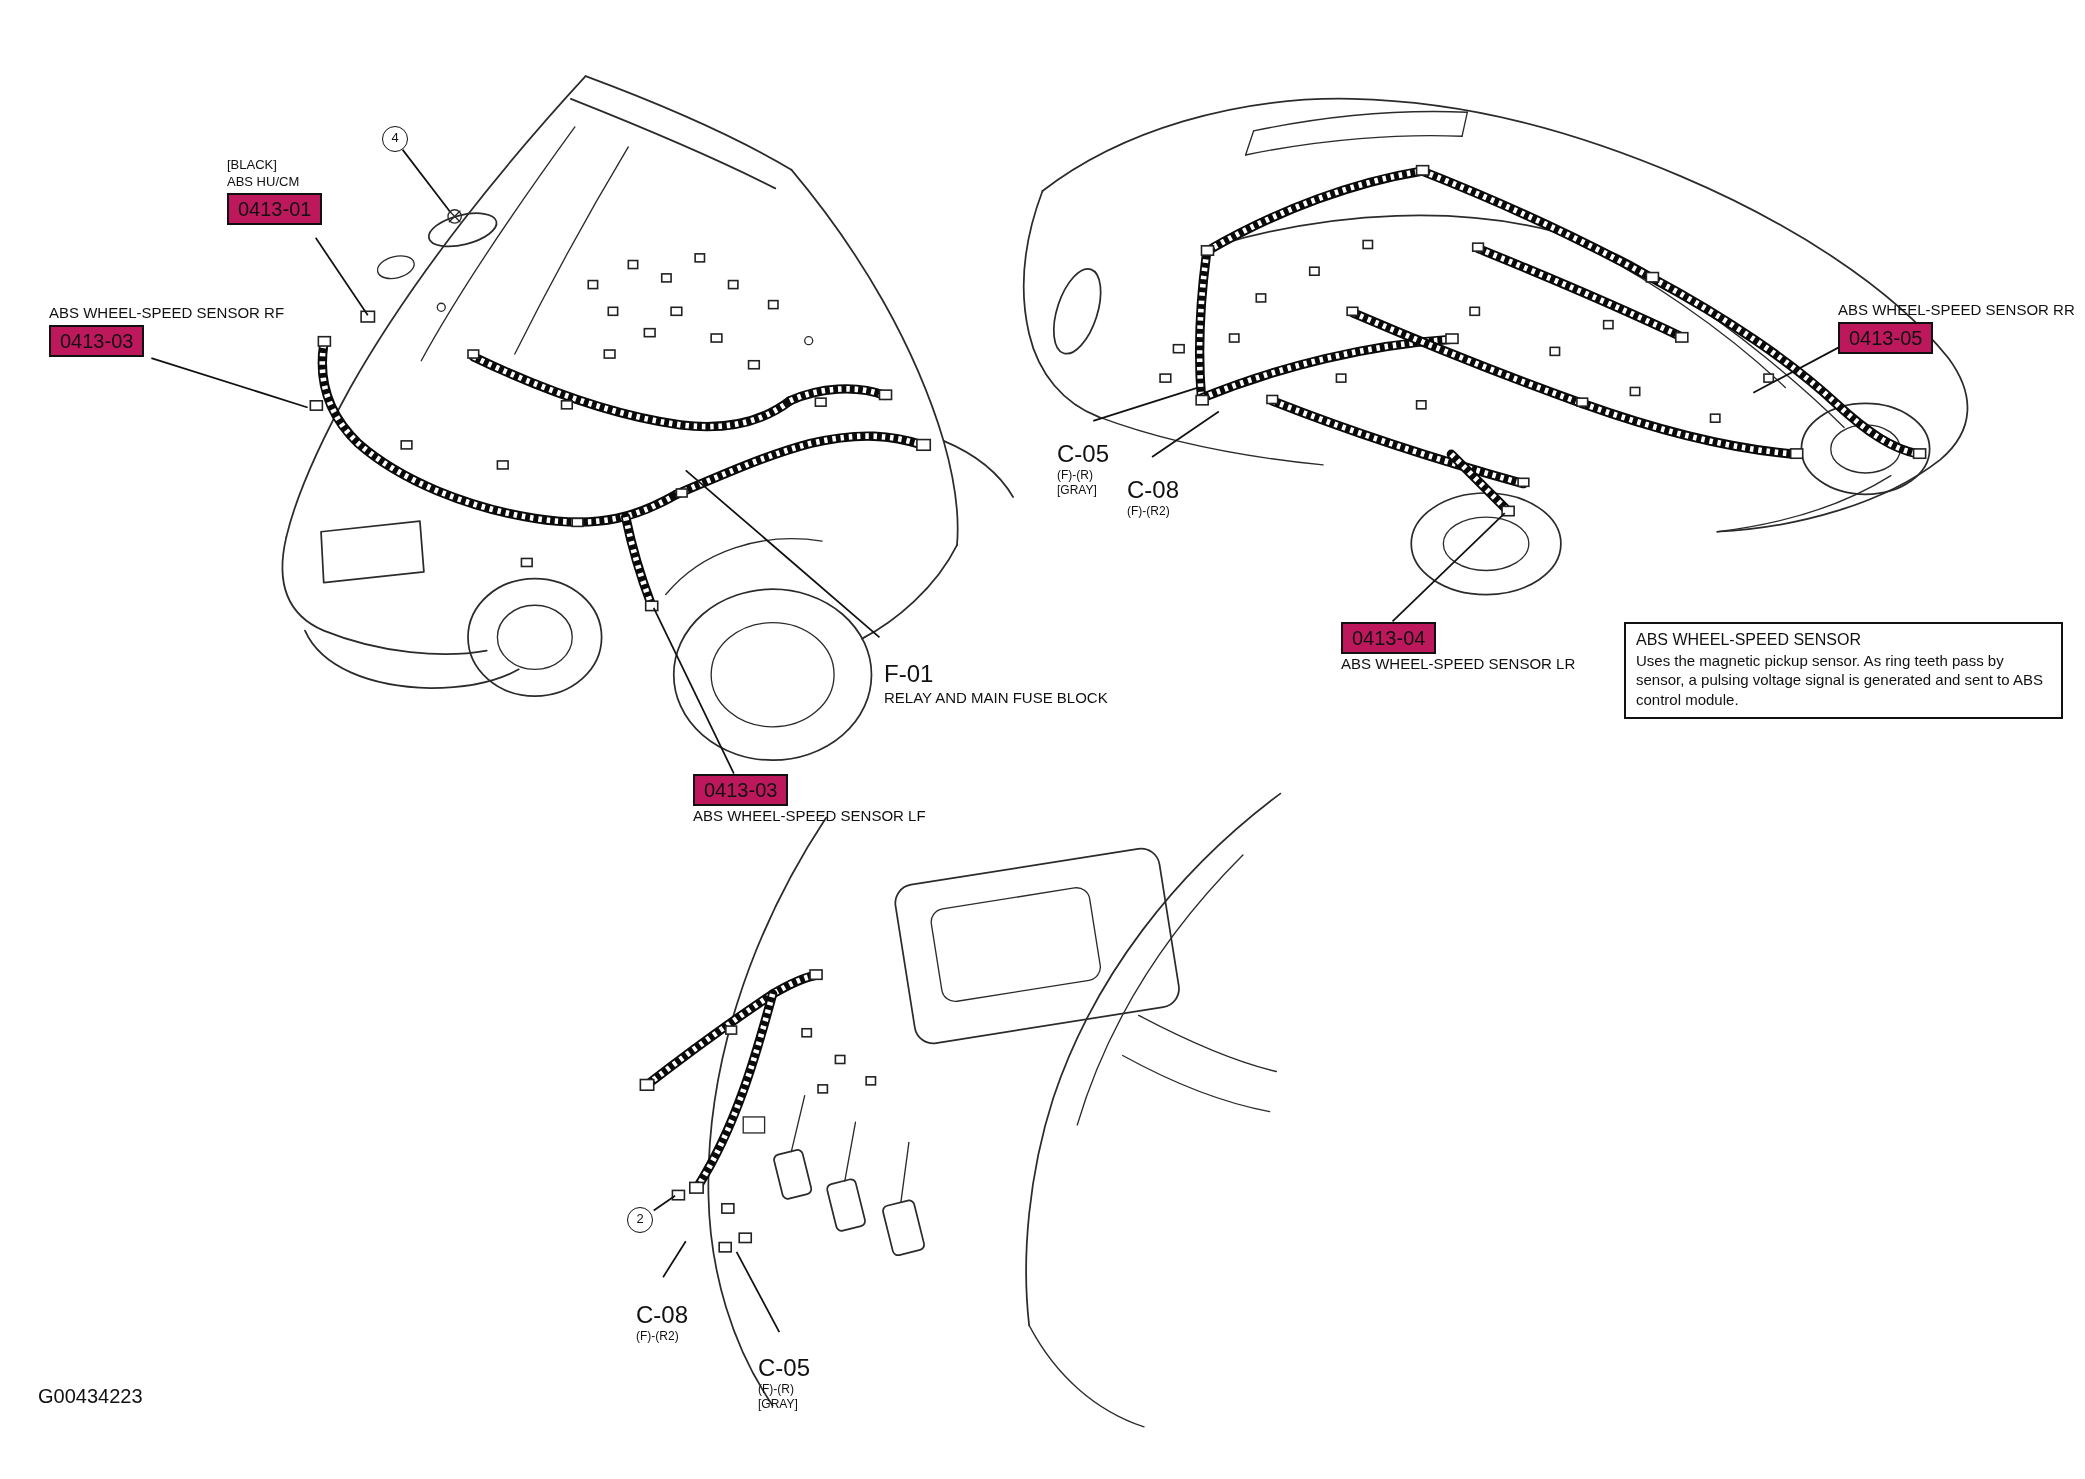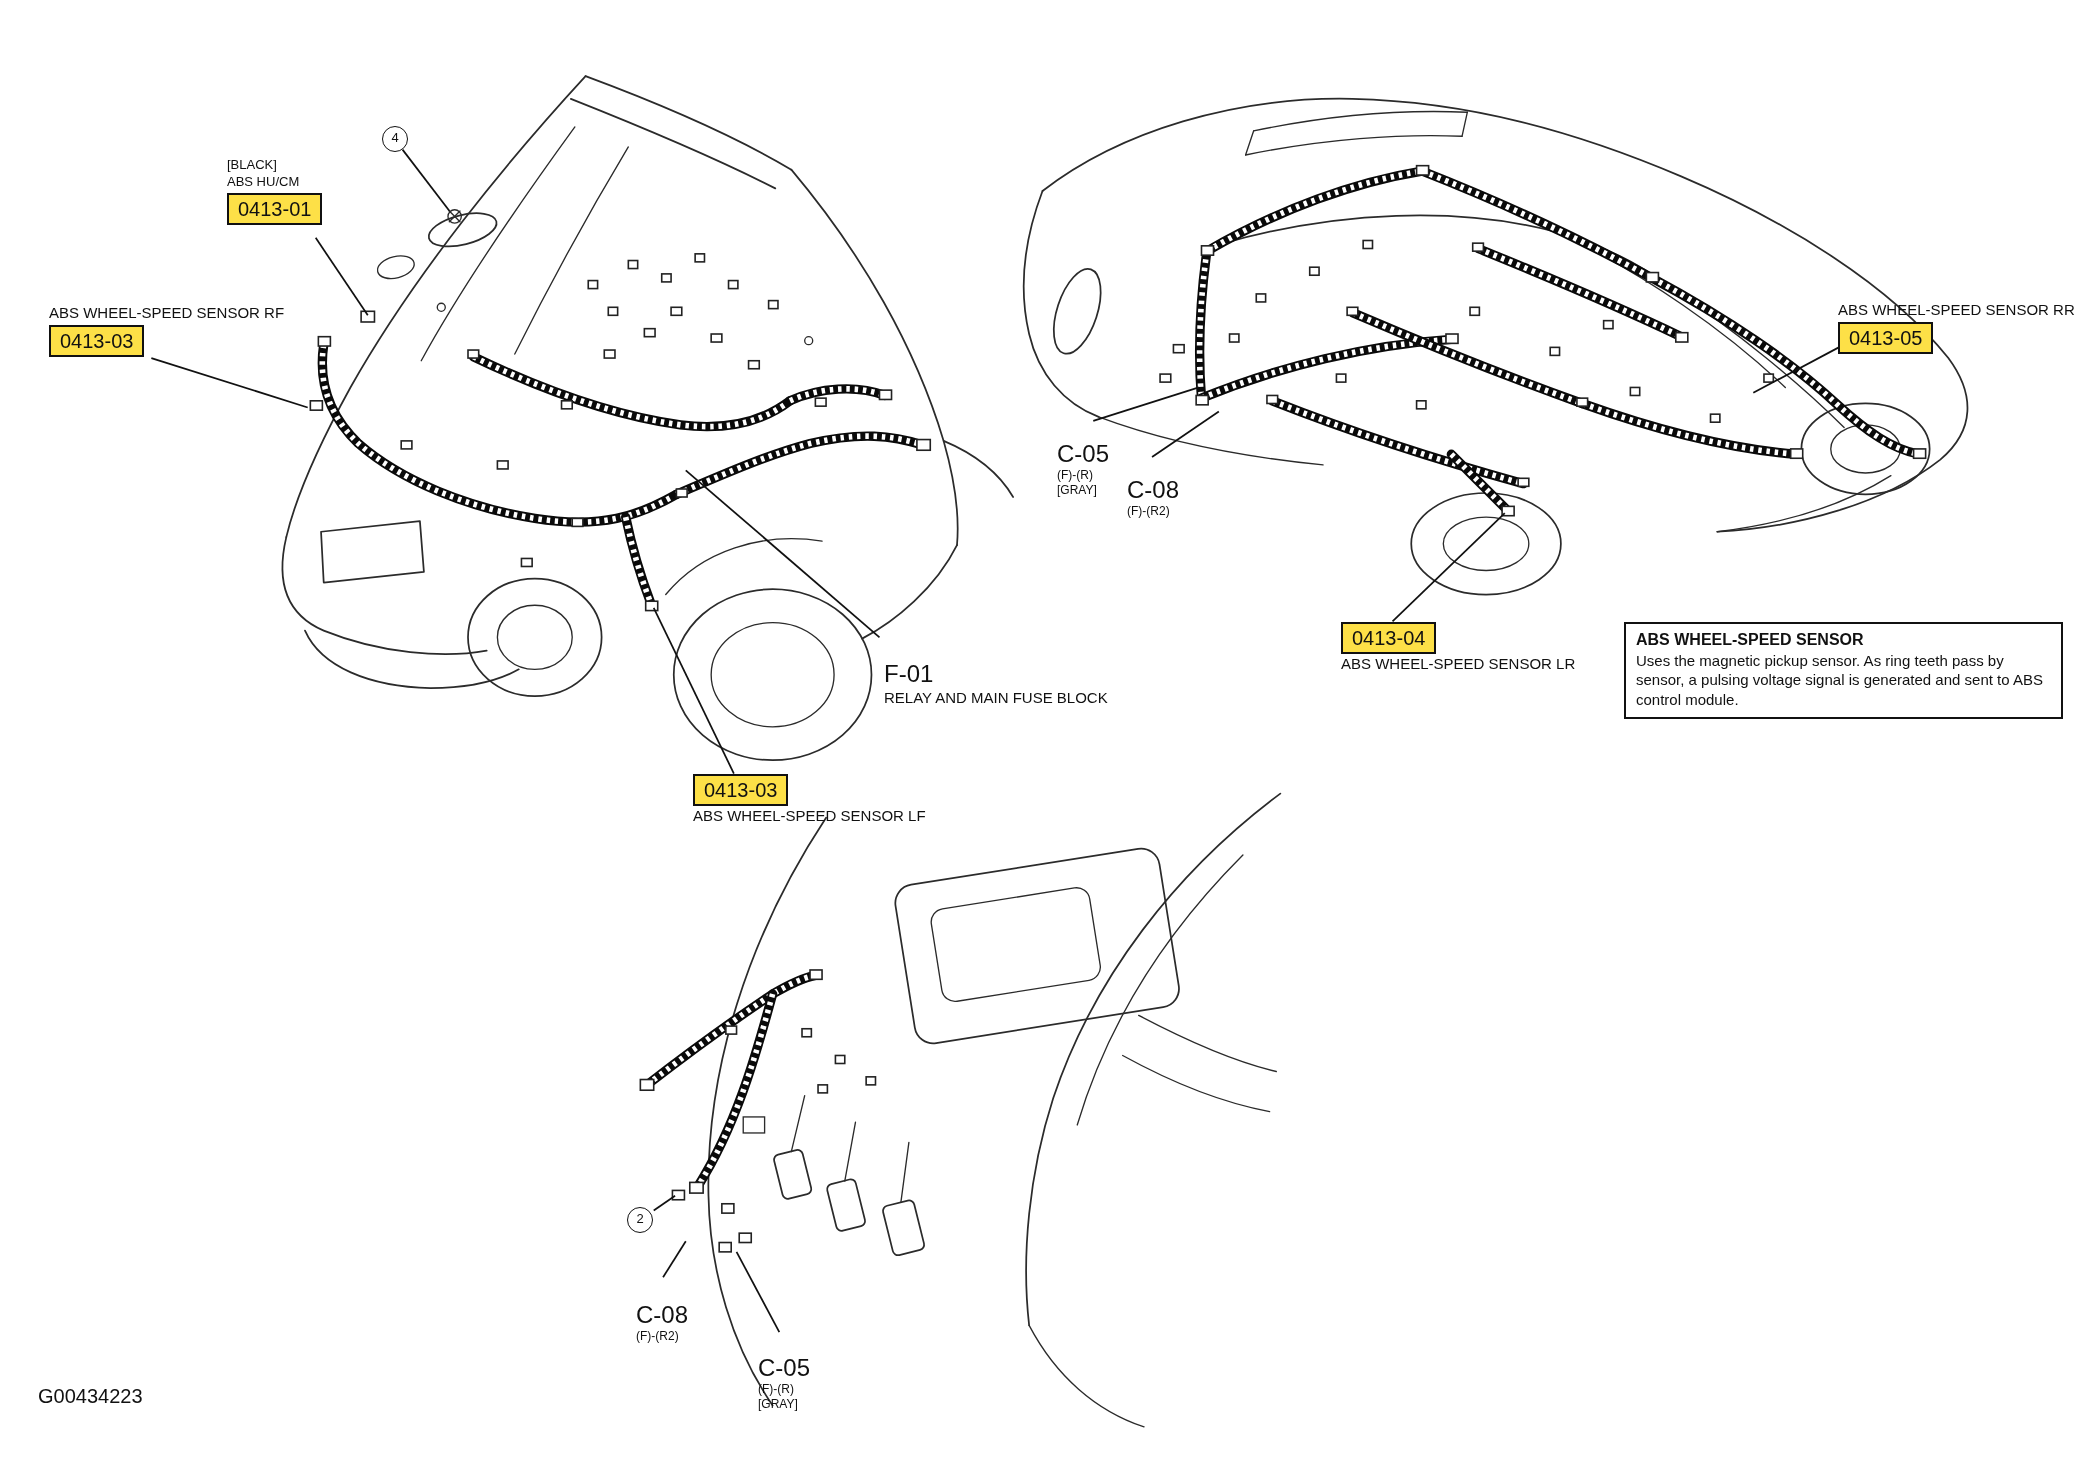--- a/index.html
+++ b/index.html
@@ -17,32 +17,32 @@
   .harn{fill:none;stroke:#0a0a0a;stroke-width:7;stroke-linecap:round;}
   .harnd{fill:none;stroke:#ffffff;stroke-width:4.2;stroke-linecap:butt;stroke-dasharray:2.6 3.6;}
   .conn{fill:#ffffff;stroke:#222;stroke-width:1.2;}
   .lead{stroke:#111;stroke-width:1.3;fill:none;}
   .lbl{position:absolute;white-space:nowrap;}
   .t13{font-size:13px;line-height:1.3;}
   .t15{font-size:15px;line-height:1.3;}
   .code{font-size:24px;line-height:1.15;margin-top:20px;}
   .sub{font-size:12px;line-height:1.3;}
   .code-box{
-    display:inline-block;border:2px solid #111;background:#fde047;
+    display:inline-block;border:2px solid #111;background:#be185d;
     padding:2px 9px;font-size:20px;line-height:1.2;margin-top:2px;
   }
   .callout{
     position:absolute;width:24px;height:24px;border:1.6px solid #111;border-radius:50%;
     background:#fff;text-align:center;line-height:22px;font-size:13px;
   }
   .note{
     position:absolute;left:1624px;top:622px;width:415px;
     border:2px solid #111;background:#fff;padding:6px 10px 8px 10px;white-space:normal;
   }
-  .note .title{font-size:16px;font-weight:bold;line-height:1.3;}
+  .note .title{font-size:16px;font-weight:normal;line-height:1.3;}
   .note .body{font-size:15px;line-height:1.3;}
   .figid{position:absolute;left:38px;top:1385px;font-size:20px;text-align:center;}
 </style>
 </head>
 <body>
 
 <div class="stage">
 
   <svg class="art" viewBox="0 0 1560 1107">
 

